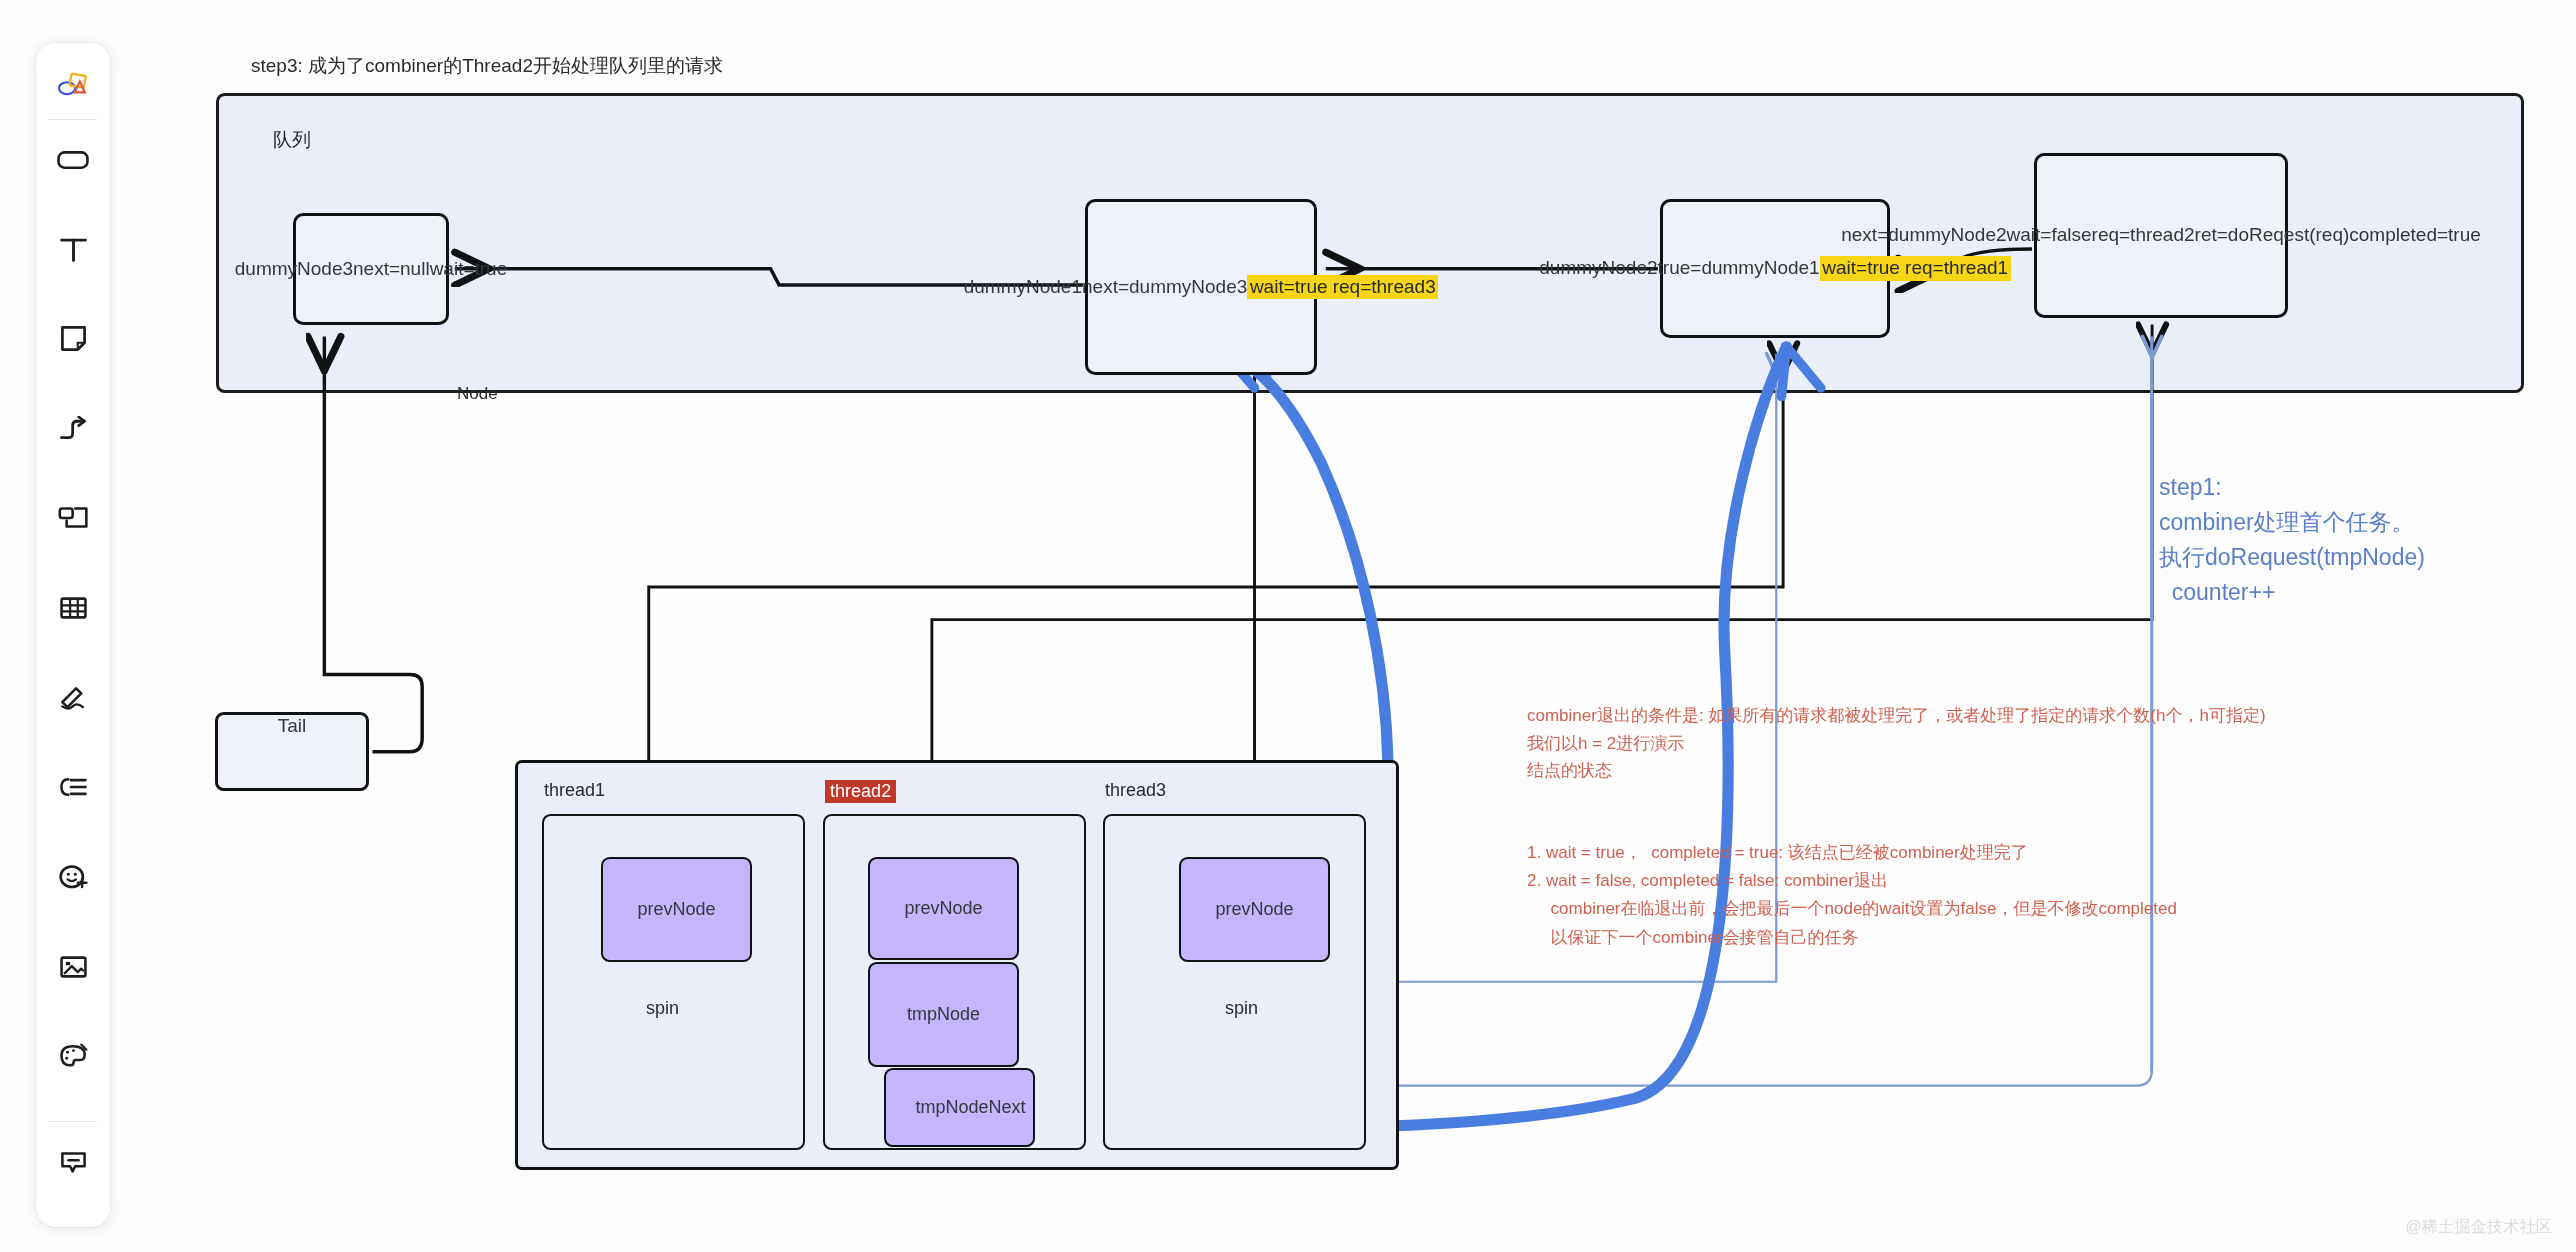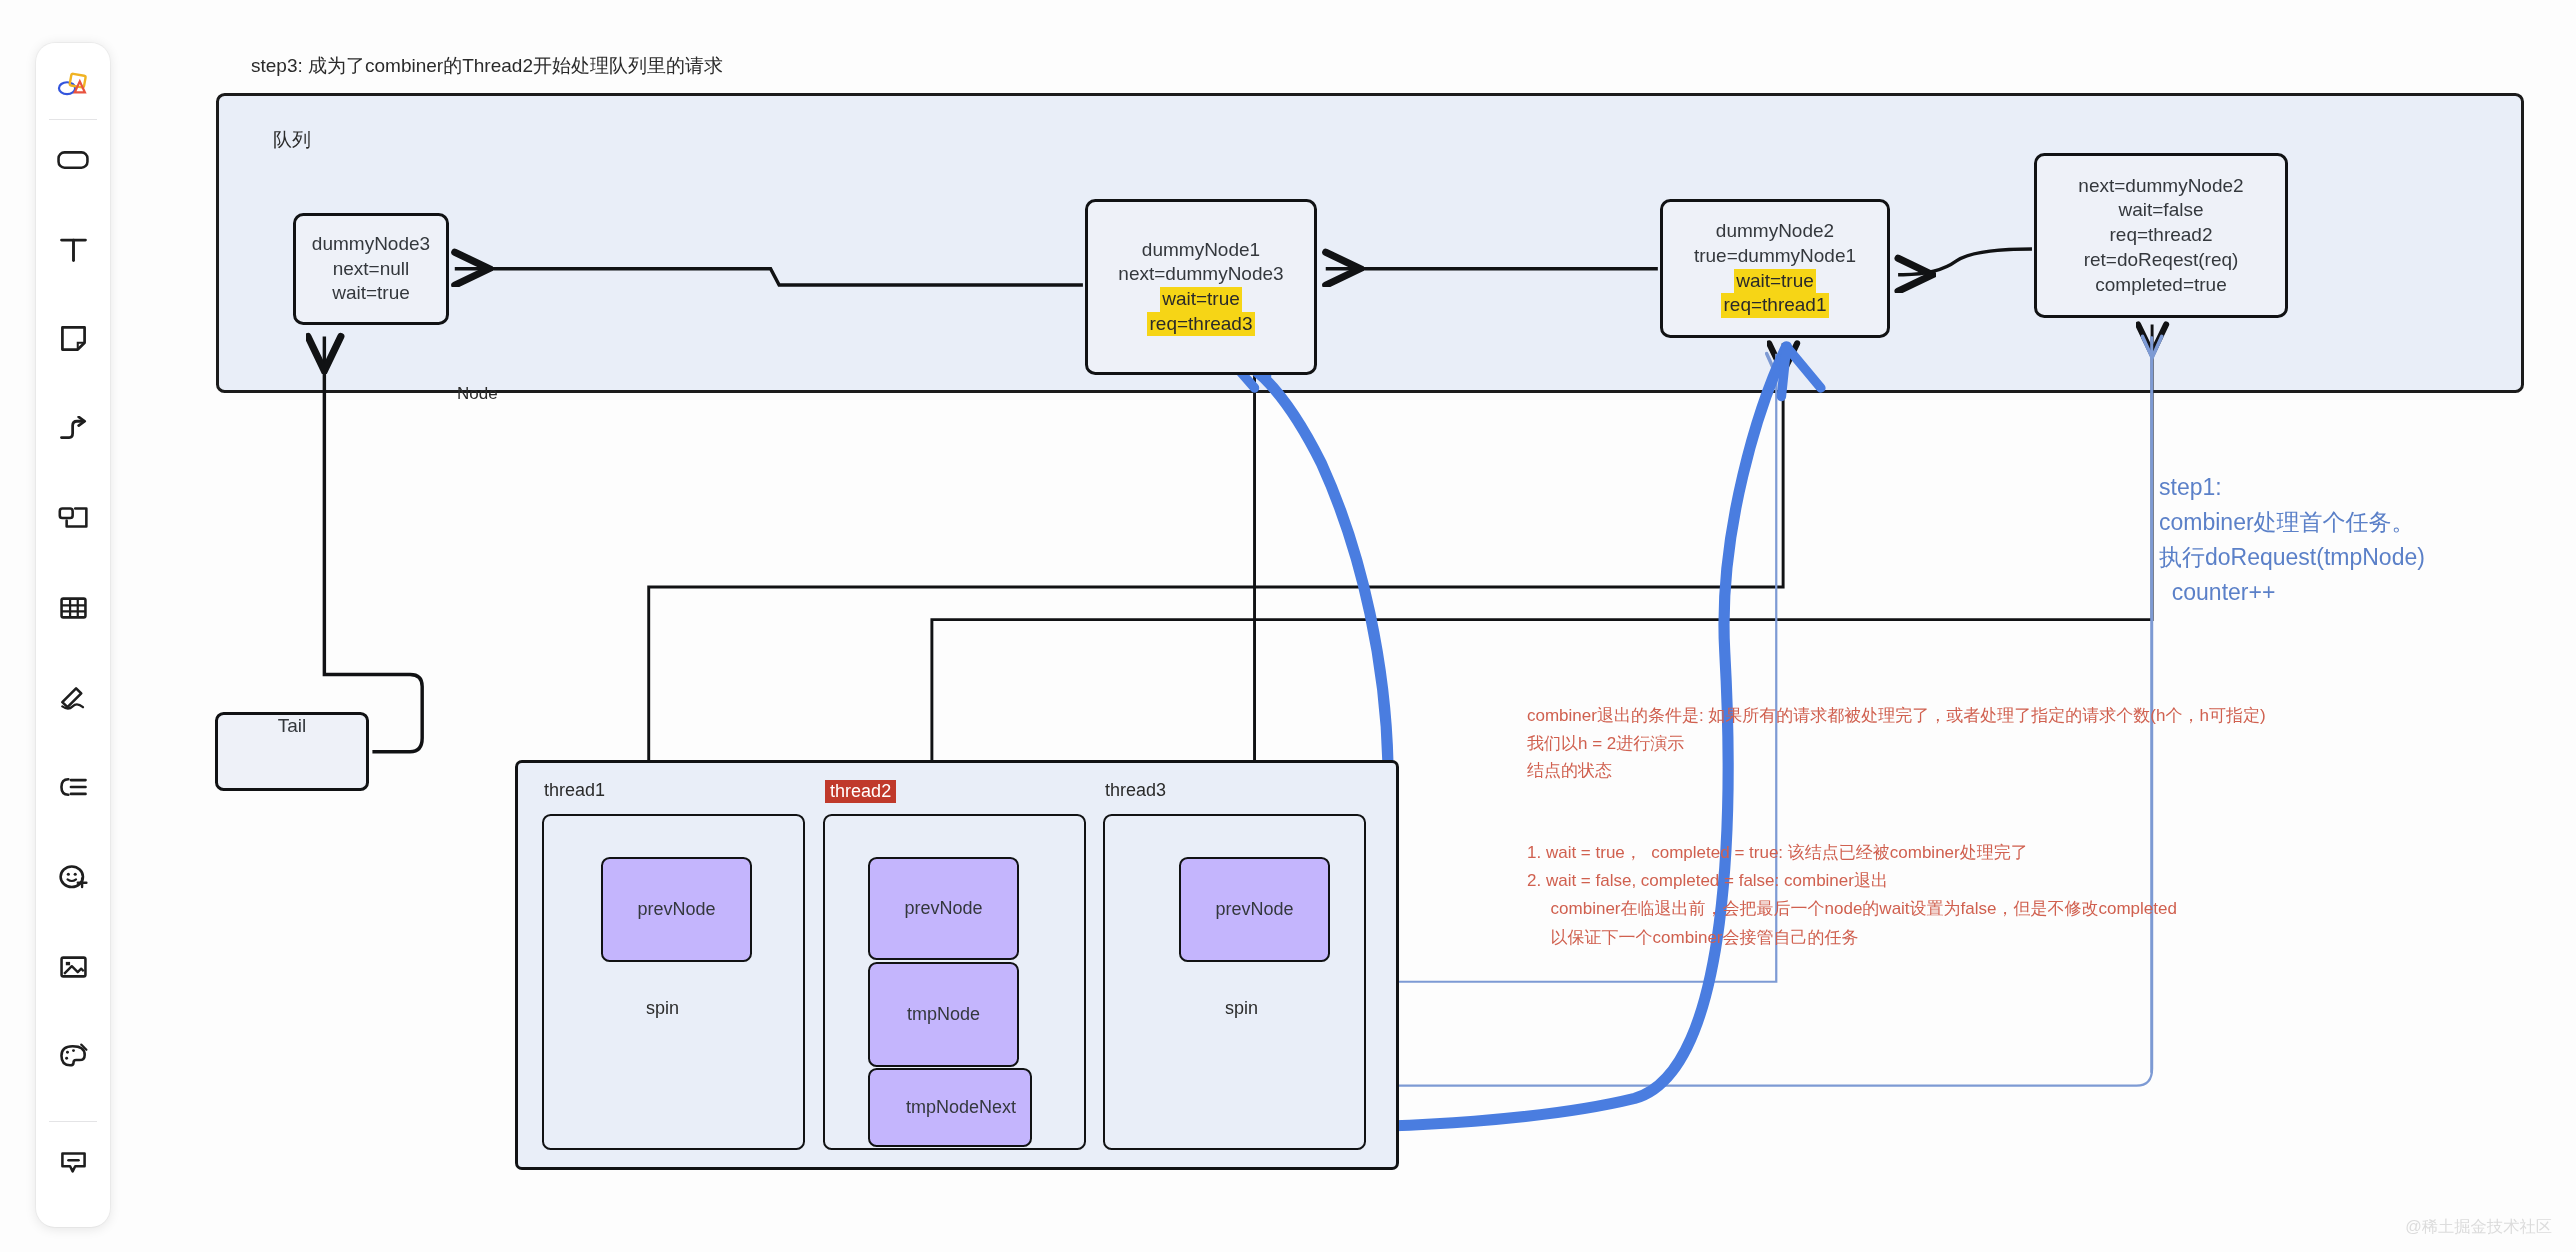--- a/index.html
+++ b/index.html
@@ -56,21 +56,21 @@
     position: absolute; left: 457px; top: 384px;
     font-size: 17px; color: #2b2b2b;
   }
 
   
   .node {
     position: absolute;
     background: #eef1f8;
     border: 3.4px solid #111214;
     border-radius: 10.3px;
-    display: flex; flex-direction: column;
+    display: flex; flex-direction: row;
     align-items: center; justify-content: center;
     font-size: 19px; color: #34383d;
     line-height: 1.30;
     text-align: center;
   }
   .node .ln { white-space: nowrap; }
   .hl { background: #f6d516; padding: 0 2.6px; color: #2a2a2a; }
 
   #node-d3 { left: 293px; top: 213px; width: 156px; height: 112px; }
   #node-d1 { left: 1085px; top: 199px; width: 232px; height: 176px; }
@@ -376,21 +376,21 @@
       <div class="spin-label" style="left:102px; top:182px;">spin</div>
     </div>
 
     <div class="thread-col" id="thread-col-2">
       <div class="inner-node" style="left:43px; top:41px; width:151px; height:103px;">
         <span>prevNode</span>
       </div>
       <div class="inner-node" style="left:43px; top:146px; width:151px; height:105px;">
         <span>tmpNode</span>
       </div>
-      <div class="inner-node" style="left:43px; top:252px; width:164px; height:79px;padding-left:22px;">
+      <div class="inner-node" style="left:59px; top:252px; width:151px; height:79px;padding-left:22px;">
         <span>tmpNodeNext</span>
       </div>
     </div>
 
     <div class="thread-col" id="thread-col-3">
       <div class="inner-node" style="left:74px; top:41px; width:151px; height:105px;">
         <span>prevNode</span>
       </div>
       <div class="spin-label" style="left:120px; top:182px;">spin</div>
     </div>

